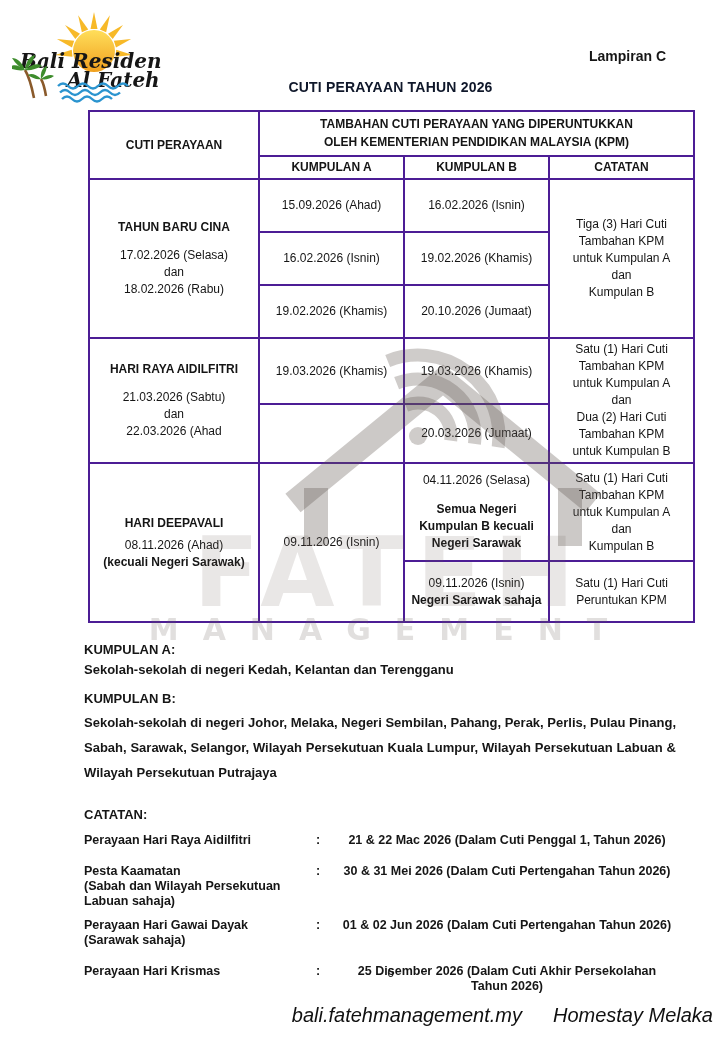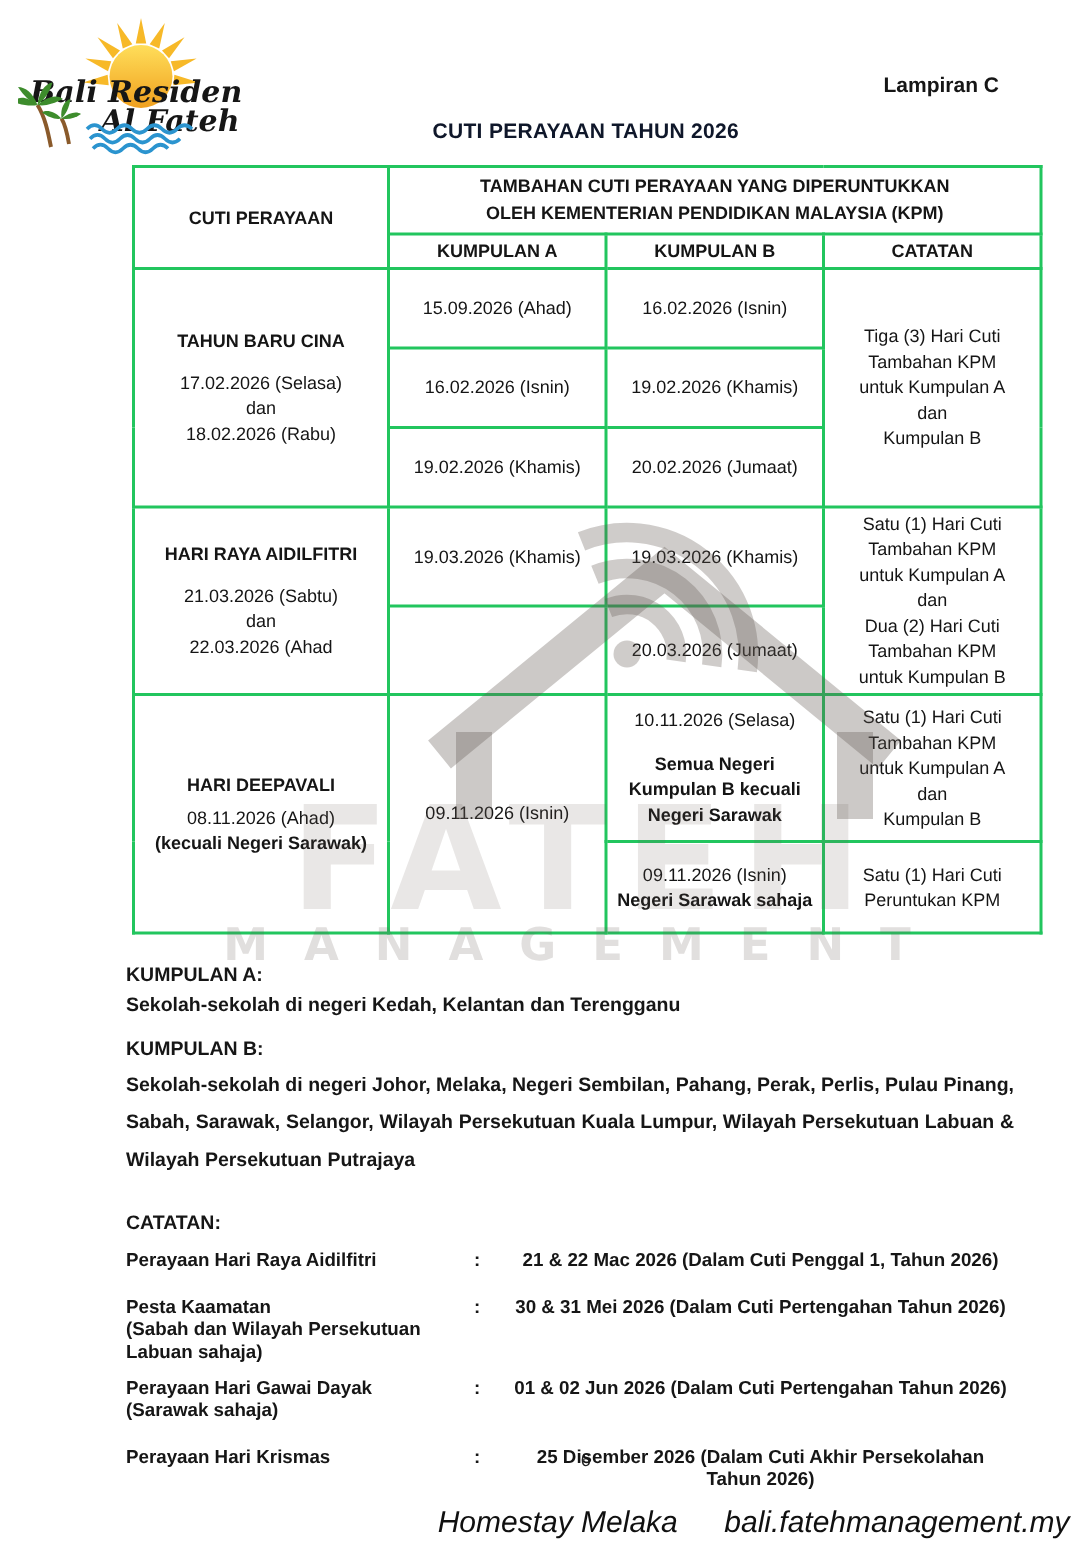--- a/index.html
+++ b/index.html
@@ -18,21 +18,21 @@
   .lampiran{position:absolute;top:48px;right:54px;font-weight:bold;font-size:14px;color:#161616;}
   .doc-title{position:absolute;top:79px;left:88px;width:605px;text-align:center;
              font-weight:bold;font-size:14px;letter-spacing:.2px;color:#0f172a;}
 
   
   table.holiday{
     position:absolute;left:88px;top:110px;width:605px;
     border-collapse:collapse;table-layout:fixed;
   }
   table.holiday td{
-    border:2px solid #22c55e;
+    border:2px solid #4c1d95;
     padding:2px 4px;
     text-align:center;vertical-align:middle;
     font-size:12px;line-height:1.42;color:#151515;
     background:transparent;
   }
   .kpm-head{font-weight:bold;font-size:11.8px;white-space:pre-line;line-height:1.45;}
   .col-head{font-weight:bold;font-size:12px;}
   .event-name{font-weight:bold;font-size:12px;}
   .event-dates{margin-top:11px;white-space:pre-line;}
   .event-dates.tight{margin-top:5px;}
@@ -147,21 +147,21 @@
 untuk Kumpulan A
 dan
 Kumpulan B</td>
     </tr>
     <tr style="height:53px">
       <td>16.02.2026 (Isnin)</td>
       <td>19.02.2026 (Khamis)</td>
     </tr>
     <tr style="height:53px">
       <td>19.02.2026 (Khamis)</td>
-      <td>20.02.2026 (Jumaat)</td>
+      <td>20.10.2026 (Jumaat)</td>
     </tr>
 
     <tr style="height:66px">
       <td rowspan="2">
         <div class="event-name">HARI RAYA AIDILFITRI</div>
         <div class="event-dates">21.03.2026 (Sabtu)
 dan
 22.03.2026 (Ahad</div>
       </td>
       <td>19.03.2026 (Khamis)</td>
@@ -180,21 +180,21 @@
     </tr>
 
     <tr style="height:98px">
       <td rowspan="2">
         <div class="event-name">HARI DEEPAVALI</div>
         <div class="event-dates tight">08.11.2026 (Ahad)</div>
         <div class="bold">(kecuali Negeri Sarawak)</div>
       </td>
       <td rowspan="2">09.11.2026 (Isnin)</td>
       <td>
-        <div>10.11.2026 (Selasa)</div>
+        <div>04.11.2026 (Selasa)</div>
         <div class="bold pre gap-top">Semua Negeri
 Kumpulan B kecuali
 Negeri Sarawak</div>
       </td>
       <td class="pre">Satu (1) Hari Cuti
 Tambahan KPM
 untuk Kumpulan A
 dan
 Kumpulan B</td>
     </tr>
@@ -256,17 +256,17 @@
     </div>
     <div class="note">
       <span class="lbl">Perayaan Hari Krismas</span>
       <span>:</span>
       <span class="val">25 Disember 2026 (Dalam Cuti Akhir Persekolahan Tahun 2026)</span>
     </div>
   </div>
 
   <div class="page-number">6</div>
   <div class="footer">
+    <span>bali.fatehmanagement.my</span>
     <span>Homestay Melaka</span>
-    <span>bali.fatehmanagement.my</span>
   </div>
 
 </div>
 
 </body></html>

